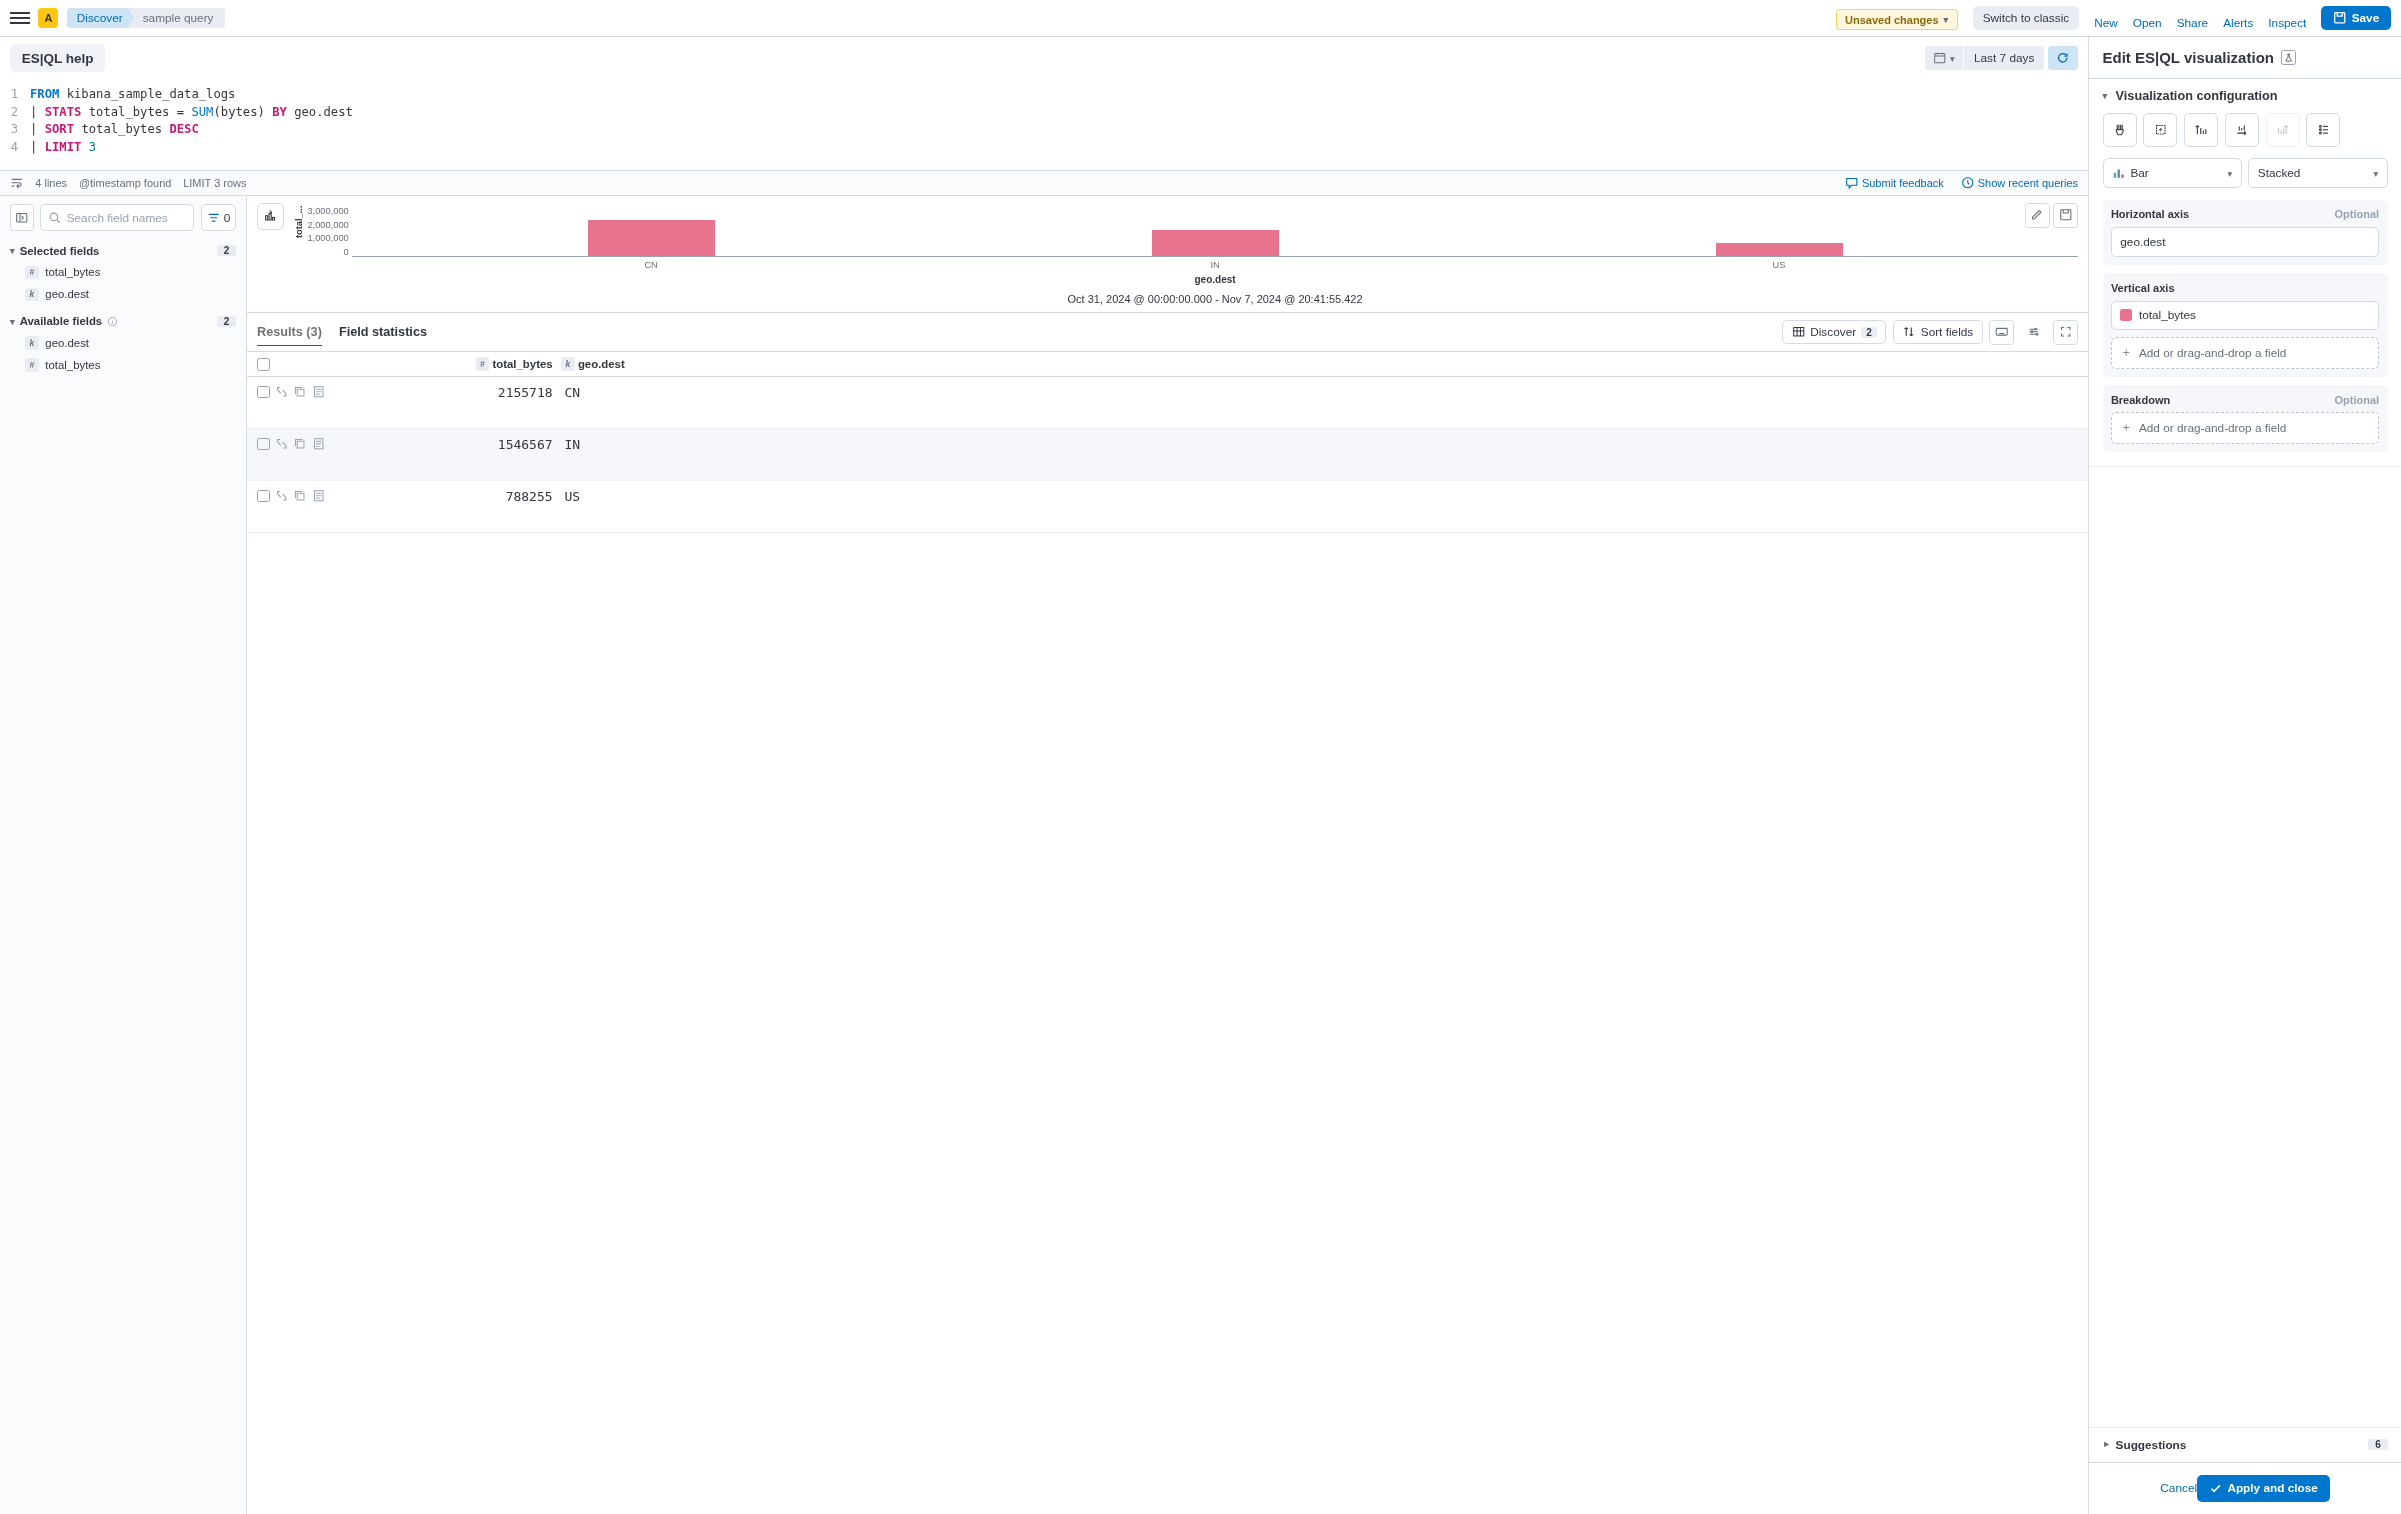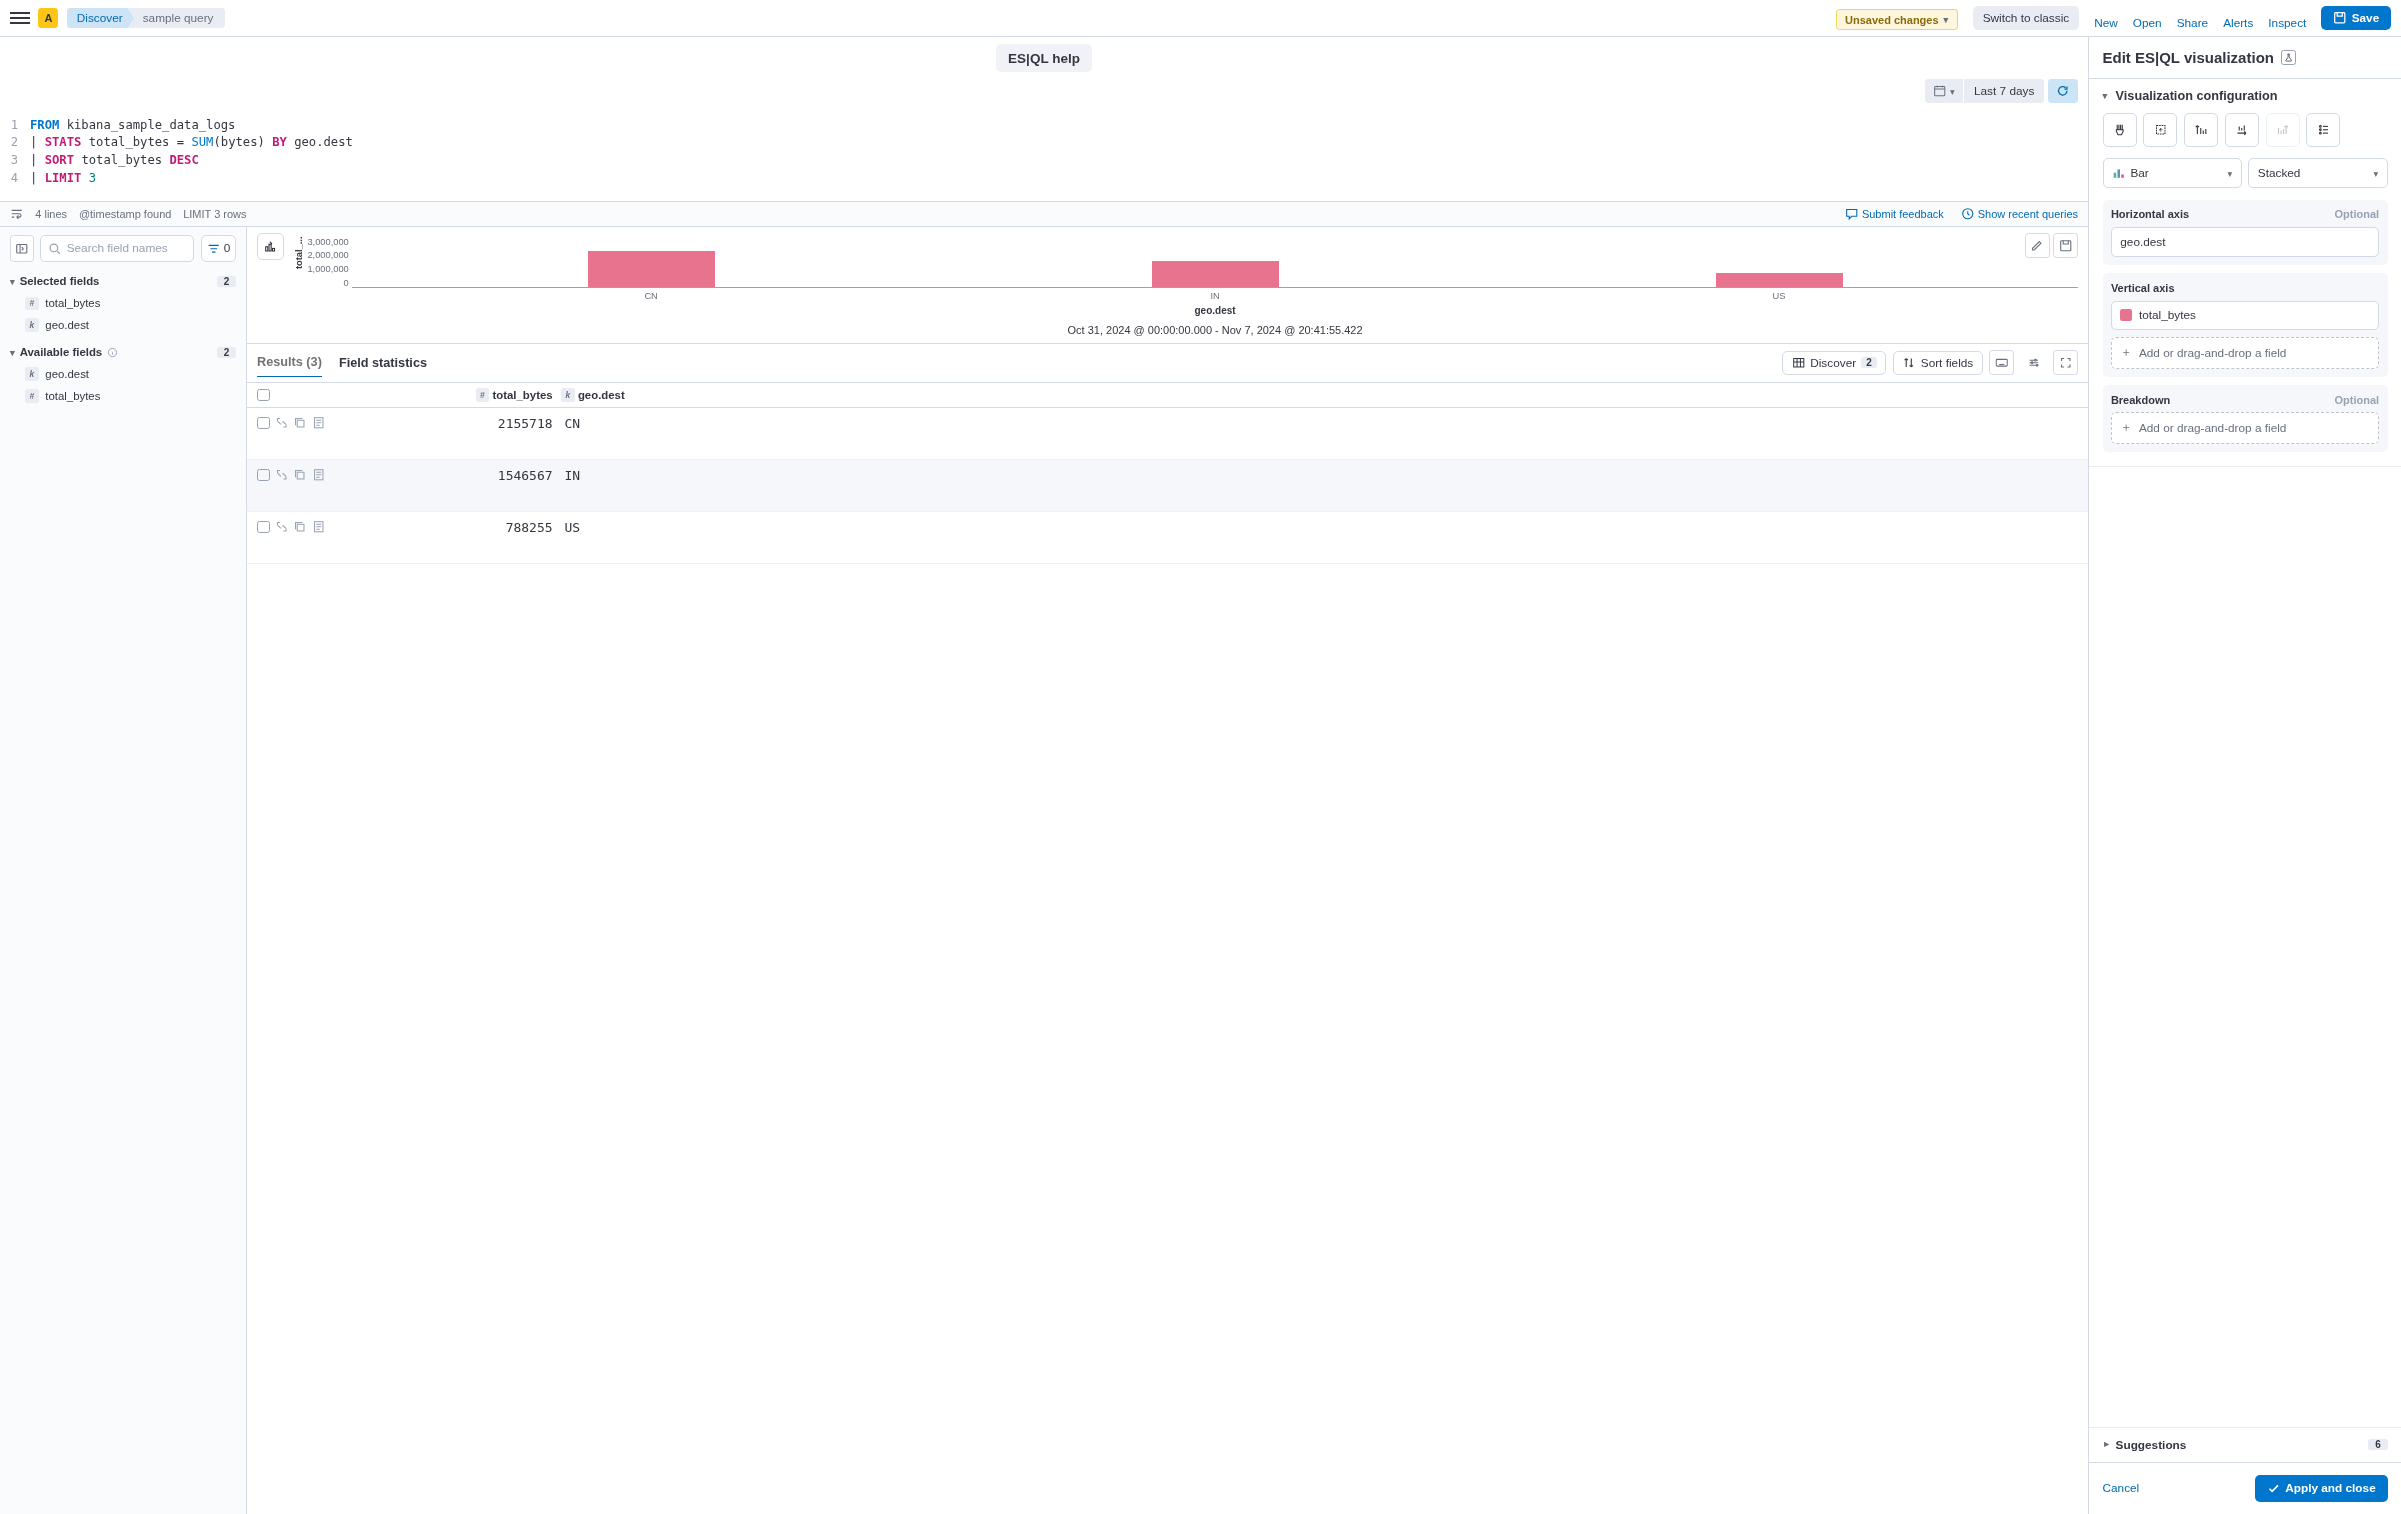--- a/index.html
+++ b/index.html
@@ -11,21 +11,21 @@
 .breadcrumb { display: flex; align-items: center; }
 .bc-app { background: #cce4f5; color: #006bb4; padding: 3.4px 11.8px 3.4px 10px; border-radius: 3.4px 0 0 3.4px; position: relative; font-size: 11.8px; clip-path: polygon(0 0, calc(100% - 6.8px) 0, 100% 50%, calc(100% - 6.8px) 100%, 0 100%); }
 .bc-query { background: #e9edf3; color: #69707d; padding: 3.4px 11.8px 3.4px 15px; margin-left: -6.8px; border-radius: 0 3.4px 3.4px 0; clip-path: polygon(0 0, 100% 0, 100% 100%, 0 100%, 6.8px 50%); font-size: 11.8px; }
 .topbar-right { margin-left: auto; display: flex; align-items: flex-end; gap: 15px; }
 .unsaved { background: #fef6dd; border: 0.8px solid #f5d452; padding: 3.4px 8.4px; border-radius: 3.4px; font-size: 11px; font-weight: 600; color: #8a6a0a; display: flex; align-items: center; gap: 5px; }
 .switch-classic { background: #e9edf3; padding: 5px 10px; border-radius: 5px; cursor: pointer; }
 .top-link { color: #006bb4; cursor: pointer; font-size: 11.8px; }
 .save-btn { background: #07c; color: #fff; padding: 5px 11.8px; border-radius: 5px; display: flex; align-items: center; gap: 5px; font-weight: 600; }
 .main { display: flex; height: calc(100vh - 37px); }
 .center { flex: 1; display: flex; flex-direction: column; border-right: 0.8px solid #d3dae6; overflow: hidden; }
-.query-header { display: flex; align-items: center; padding: 6.8px 10px; gap: 6.8px; flex-direction: column; }
+.query-header { display: flex; align-items: center; padding: 6.8px 10px; gap: 6.8px; }
 .esql-help { background: #f0f2f7; padding: 6.8px 11.8px; border-radius: 5px; font-weight: 600; font-size: 13.5px; }
 .date-group { margin-left: auto; display: flex; gap: 3.4px; }
 .date-btn { background: #e9edf3; padding: 5px 8.4px; border-radius: 3.4px 0 0 3.4px; display: flex; align-items: center; gap: 3.4px; color: #69707d; }
 .date-text { background: #e9edf3; padding: 5px 10px; border-radius: 0 3.4px 3.4px 0; margin-left: -2.5px; }
 .refresh-btn { background: #cce4f5; color: #006bb4; padding: 5px 8.4px; border-radius: 3.4px; display: flex; align-items: center; }
 .code-area { padding: 6.8px 10px 13.5px; font-family: "SF Mono", Menlo, Monaco, Consolas, monospace; font-size: 12.2px; line-height: 1.45; }
 .code-line { display: flex; }
 .line-num { width: 20px; text-align: right; color: #98a2b3; padding-right: 11.8px; user-select: none; }
 .code-content span.kw { color: #c41974; font-weight: 600; }
 .code-content span.kw2 { color: #0077cc; font-weight: 600; }
@@ -89,21 +89,21 @@
 .cfg-icon.disabled { color: #c0c4cc; border-color: #eef0f4; }
 .select-row { display: flex; gap: 6.8px; margin-bottom: 11.8px; }
 .select-box { flex: 1; border: 0.8px solid #d3dae6; border-radius: 5px; padding: 6.8px 8.4px; display: flex; align-items: center; gap: 5px; justify-content: space-between; }
 .axis-group { background: #f5f7fa; border-radius: 5px; padding: 8.4px; margin-bottom: 8.4px; }
 .axis-header { display: flex; justify-content: space-between; font-size: 11px; font-weight: 700; margin-bottom: 6.8px; }
 .optional { color: #98a2b3; font-weight: 700; }
 .axis-value { background: #fff; border: 0.8px solid #d3dae6; border-radius: 5px; padding: 6.8px 8.4px; display: flex; align-items: center; gap: 6.8px; }
 .color-chip { width: 11.8px; height: 11.8px; background: #e7738f; border-radius: 2.5px; }
 .add-field { border: 0.8px dashed #c0c4cc; border-radius: 5px; padding: 6.8px 8.4px; display: flex; align-items: center; gap: 6.8px; color: #69707d; background: #fff; margin-top: 6.8px; }
 .suggestions-row { padding: 10px 13.5px; display: flex; align-items: center; gap: 8.4px; font-weight: 700; border-top: 0.8px solid #e9edf3; margin-top: auto; }
-.panel-footer { border-top: 0.8px solid #d3dae6; padding: 11.8px 13.5px; display: flex; justify-content: space-between; align-items: center; }
+.panel-footer { border-top: 0.8px solid #d3dae6; padding: 11.8px 13.5px; display: flex; justify-content: center; align-items: center; }
 .cancel-link { color: #006bb4; cursor: pointer; }
 .apply-btn { background: #07c; color: #fff; padding: 6.8px 11.8px; border-radius: 5px; display: flex; align-items: center; gap: 5px; font-weight: 600; }
 .chev { font-size: 9.3px; color: #69707d; }
 svg.ic { width: 13.5px; height: 13.5px; }
 </style>
 </head>
 <body>
 
 <div class="topbar">
   <div class="hamburger">

